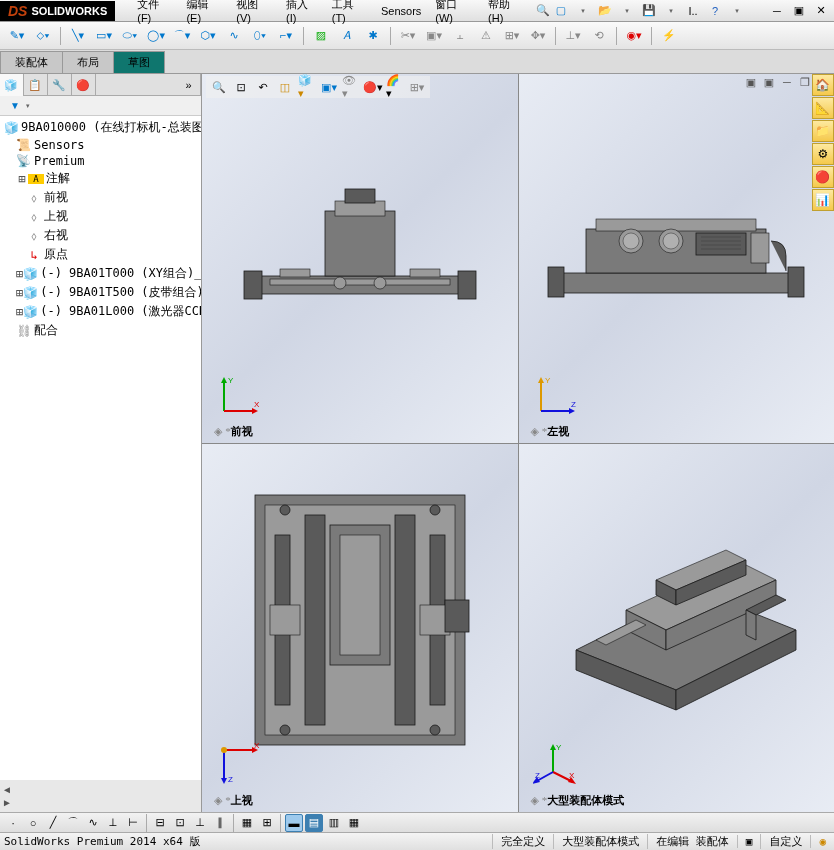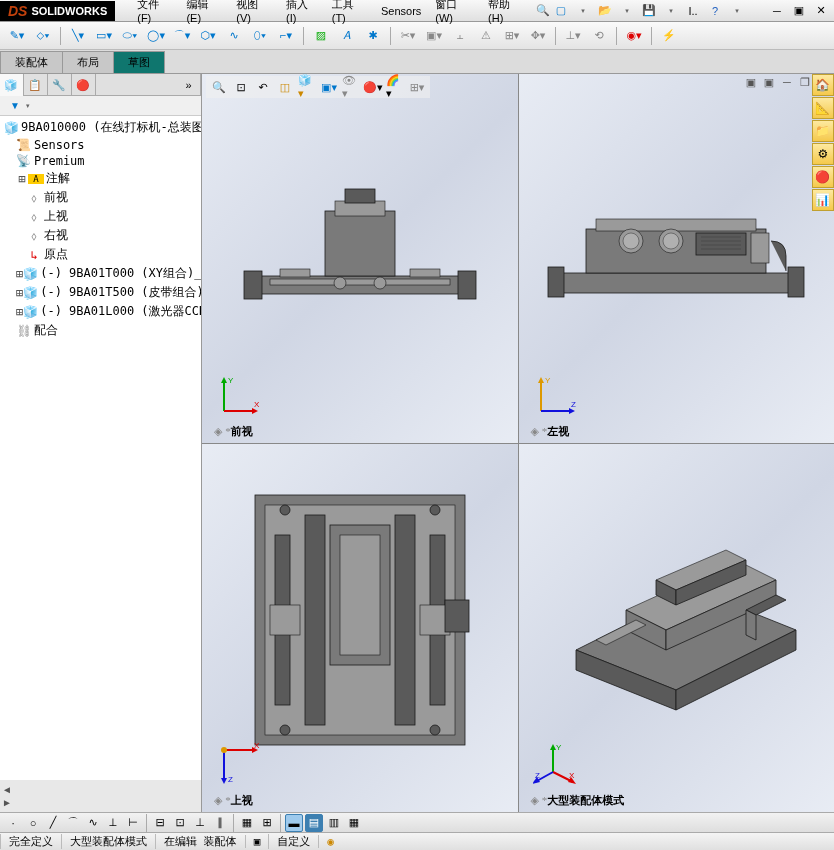--- a/index.html
+++ b/index.html
@@ -371,19 +371,20 @@
   <span class="tb-btn">▦</span>
   <span class="tb-btn">⊞</span>
   <span class="tb-sep"></span>
   <span class="tb-btn active">▬</span>
   <span class="tb-btn active" style="background:#3c7fb1;color:#fff">▤</span>
   <span class="tb-btn">▥</span>
   <span class="tb-btn">▦</span>
 </div>
 
 <div class="status-bar">
+  <div class="status-left">SolidWorks Premium 2014 x64 版</div>
   <div class="status-cell">完全定义</div>
   <div class="status-cell">大型装配体模式</div>
   <div class="status-cell">在编辑 装配体</div>
   <div class="status-cell">▣</div>
   <div class="status-cell">自定义</div>
   <div class="status-cell" style="color:#c80">◉</div>
 </div>
 
 </body></html>

